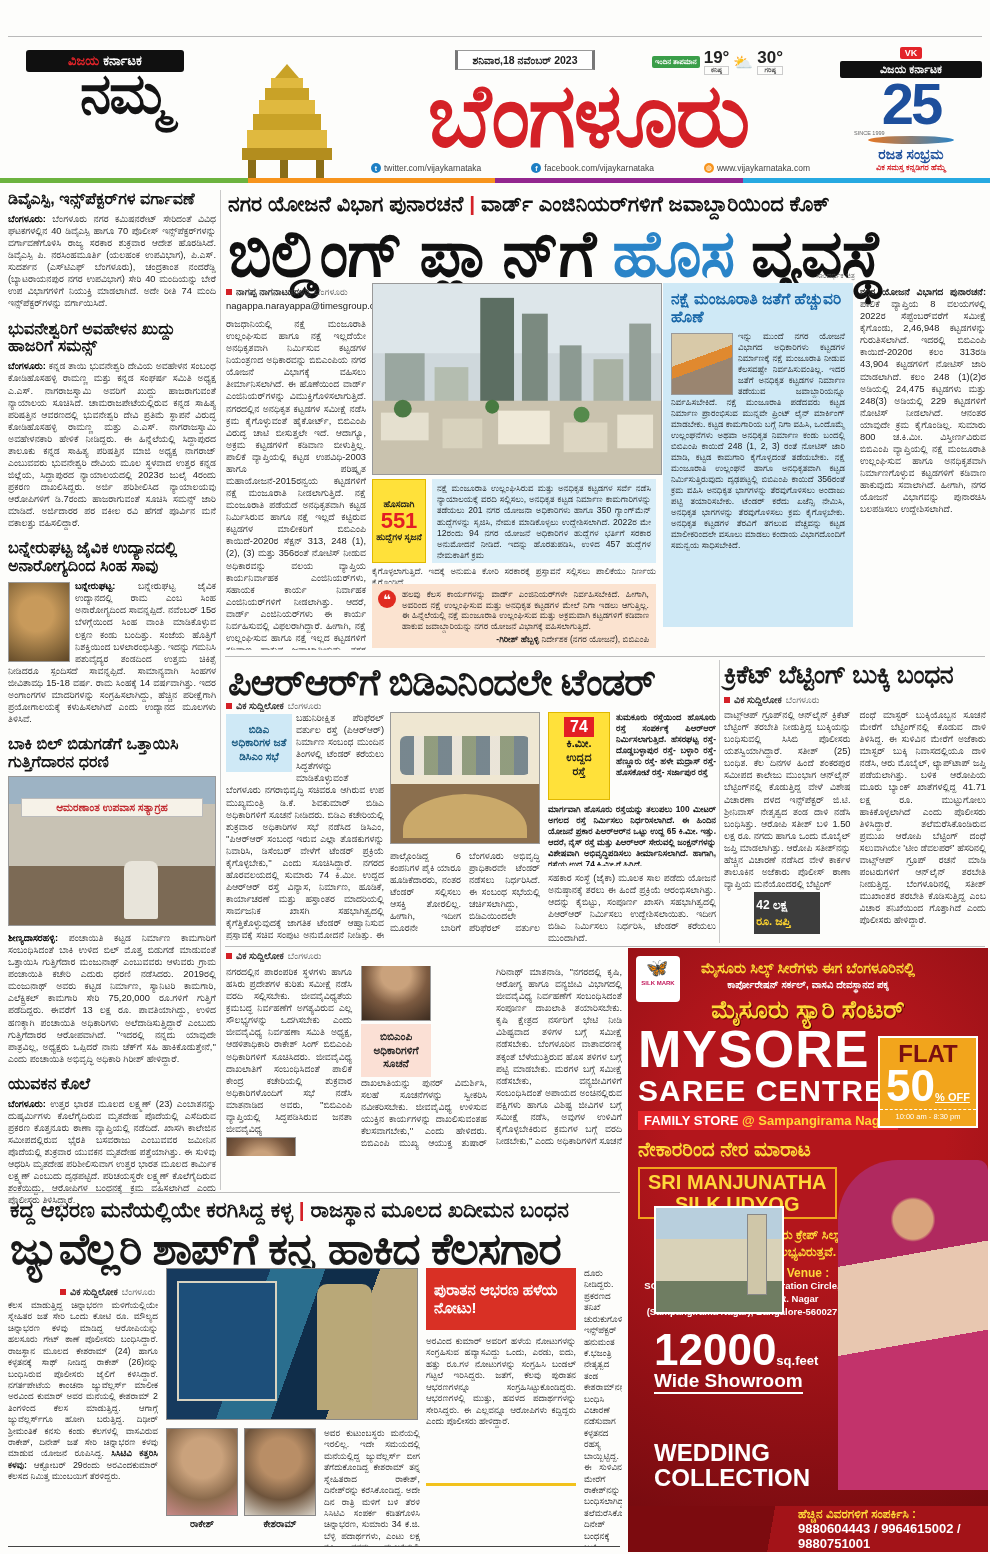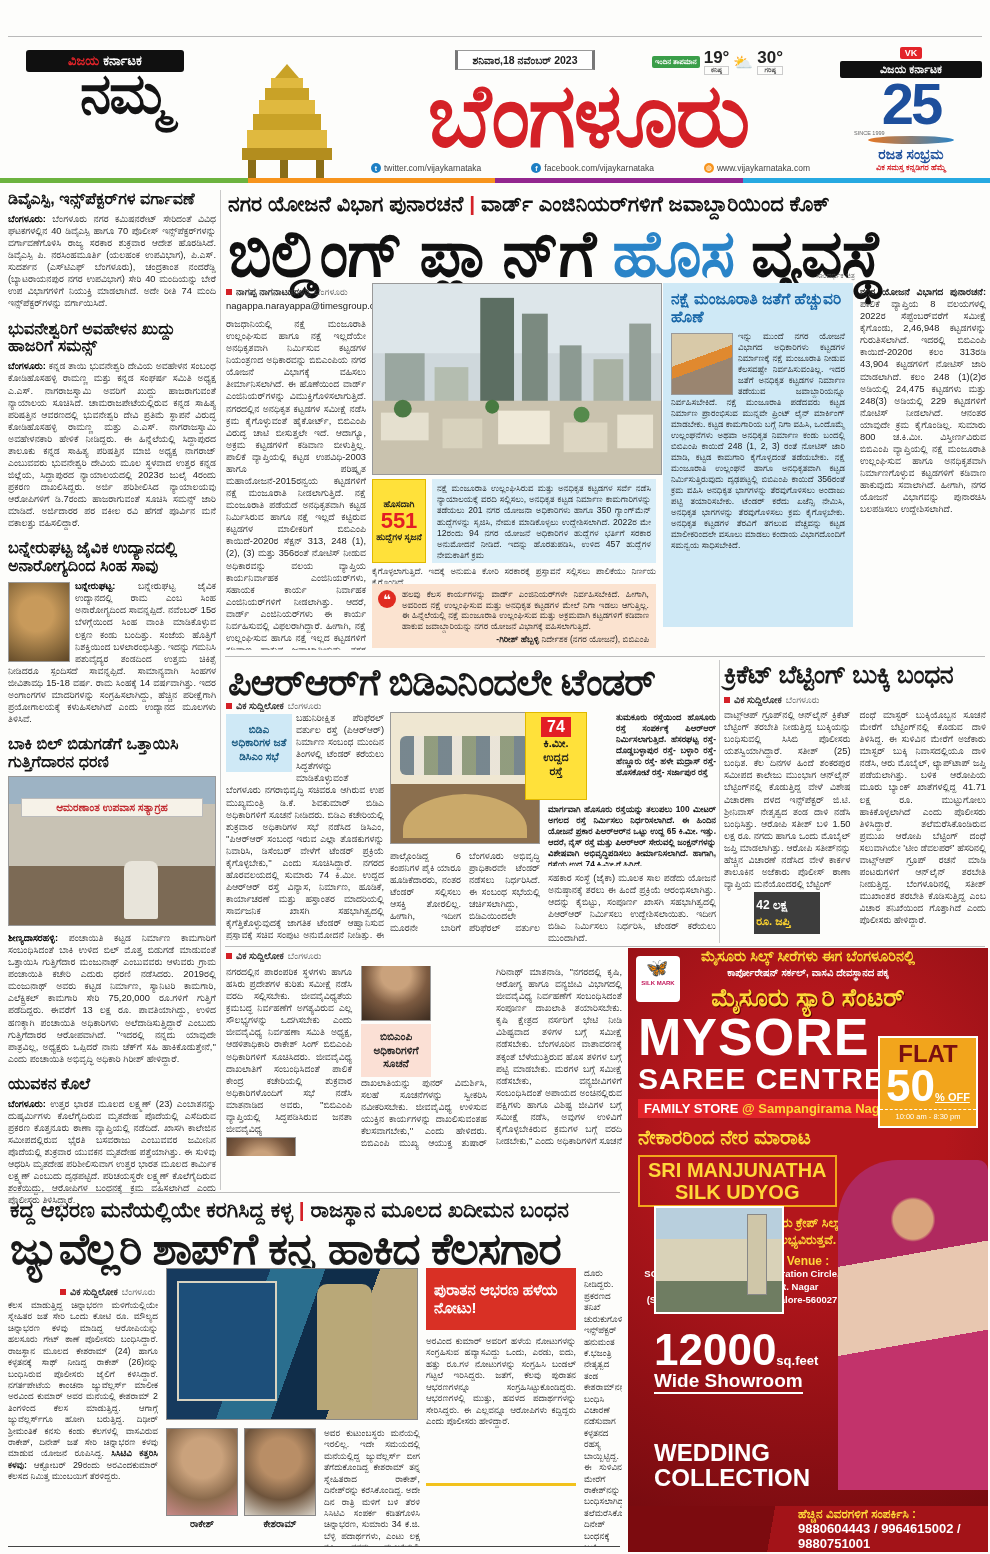--- a/index.html
+++ b/index.html
@@ -77,21 +77,21 @@
   .ms-col4 { position:absolute; left:860px; top:286px; width:126px; height:362px; overflow:hidden; }
   .hrule { position:absolute; border-top:1px solid #bbb; }
 
   
   .prr-head { position:absolute; left:228px; top:662px; width:488px; font-size:37px; font-weight:800; letter-spacing:-1px; }
   .prr-col1 { position:absolute; left:226px; top:712px; width:158px; height:228px; overflow:hidden; }
   .prr-inset { float:left; width:66px; height:58px; background:#cfe9f6; color:#15567d; font-weight:800; font-size:10.5px; text-align:center; display:flex; align-items:center; padding:2px; margin:2px 4px 2px 0; }
   .meet-photo { position:absolute; left:390px; top:712px; width:150px; height:132px; border:1px solid #999; background:linear-gradient(180deg,#efe7d2 0 55%, #8b6f4e 55%); position:absolute; overflow:hidden; }
   .meet-photo .tbl { position:absolute; left:8%; bottom:4%; width:84%; height:34%; background:#caa96a; border-radius:50% 50% 0 0 / 80% 80% 0 0; }
   .meet-photo .ppl { position:absolute; top:18%; left:6%; width:88%; height:30%; background:repeating-linear-gradient(90deg,#5a6f7e 0 14px,#e9e4da 14px 24px,#7a8a6a 24px 38px); opacity:.8; border-radius:6px; }
-  .box74 { position:absolute; left:525px; top:712px; width:62px; height:88px; background:#ffe13a; border:1px solid #e0b800; text-align:center; font-weight:800; font-size:11px; line-height:1.25; padding-top:4px; }
+  .box74 { position:absolute; left:548px; top:712px; width:62px; height:88px; background:#ffe13a; border:1px solid #e0b800; text-align:center; font-weight:800; font-size:11px; line-height:1.25; padding-top:4px; }
   .box74 .n { background:#e31e25; color:#fff; display:inline-block; padding:0 6px; font-size:16px; }
   .prr-right { position:absolute; left:616px; top:712px; width:100px; height:90px; overflow:hidden; font-size:8.4px; font-weight:bold; line-height:1.3; text-align:justify; }
   .prr-right2 { position:absolute; left:548px; top:804px; width:168px; height:62px; overflow:hidden; font-size:8.4px; font-weight:bold; line-height:1.3; text-align:justify; }
   .prr-mid { position:absolute; left:390px; top:850px; width:150px; height:92px; overflow:hidden; column-count:2; column-gap:8px; }
   .prr-col4 { position:absolute; left:548px; top:872px; width:168px; height:70px; overflow:hidden; }
 
   
   .bet { position:absolute; left:724px; top:660px; width:262px; height:283px; }
   .bet h2 { font-size:25px; font-weight:800; letter-spacing:-0.5px; margin-bottom:4px; }
   .bet .cols { column-count:2; column-gap:9px; height:238px; overflow:hidden; margin-top:3px; }
@@ -102,21 +102,21 @@
   .bio { position:absolute; left:226px; top:950px; width:396px; height:238px; }
   .bio h2 { font-size:28px; font-weight:800; letter-spacing:-0.5px; margin-bottom:5px; }
   .bio .cols { column-count:3; column-gap:9px; height:190px; overflow:hidden; margin-top:4px; }
   .bio-ph { width:70px; height:74px; background:radial-gradient(circle at 50% 38%, #caa27c 0 26%, #7d5b41 55%, #3c2c20); border:1px solid #999; margin:2px 0; }
   .bio-inset { width:70px; background:#fbe0d5; color:#222; font-weight:800; font-size:10.5px; text-align:center; padding:6px 2px; margin-top:3px; }
 
   
   .ad { position:absolute; left:628px; top:948px; width:360px; height:604px; background:radial-gradient(circle at 50% 30%, #b3161c 0 30%, #8c0f14 70%, #6f0a0e); color:#fff; overflow:hidden; }
   .ad .silk { position:absolute; left:8px; top:8px; width:44px; height:46px; background:#fff; border-radius:4px; color:#c2185b; text-align:center; font-size:6px; font-weight:bold; padding-top:2px; }
   .ad .silk .bf { font-size:18px; line-height:1.2; }
-  .ad-l1 { text-align:center; margin-top:0; color:#ffd83a; font-weight:800; font-size:14.5px; }
+  .ad-l1 { text-align:center; margin-top:12px; color:#ffd83a; font-weight:800; font-size:14.5px; }
   .ad-l2 { text-align:center; color:#fff; font-weight:bold; font-size:10px; margin-top:2px; }
   .ad-kn { text-align:center; color:#ffd83a; font-weight:800; font-size:25px; margin-top:4px; text-shadow:1px 1px 0 #5e0000; }
   .ad-en1 { margin-left:10px; font-weight:800; font-size:52px; line-height:0.95; letter-spacing:1px; }
   .ad-en2 { margin-left:10px; font-weight:800; font-size:30px; letter-spacing:1px; }
   .ad-fam { margin:3px 0 0 10px; background:#e3242a; display:inline-block; padding:2px 6px; font-weight:800; font-size:13px; }
   .ad-fam .at { color:#ffd83a; }
   .flatbox { position:absolute; right:10px; top:88px; width:100px; height:92px; background:#f2a51c; border:2px solid #fff; text-align:center; }
   .flatbox .f { color:#7a1010; font-weight:800; font-size:24px; line-height:1; margin-top:4px; }
   .flatbox .n { color:#fff; font-weight:800; font-size:44px; line-height:0.9; display:inline-block; }
   .flatbox .o { color:#fff; font-weight:800; font-size:11px; text-decoration:underline; display:inline-block; }

